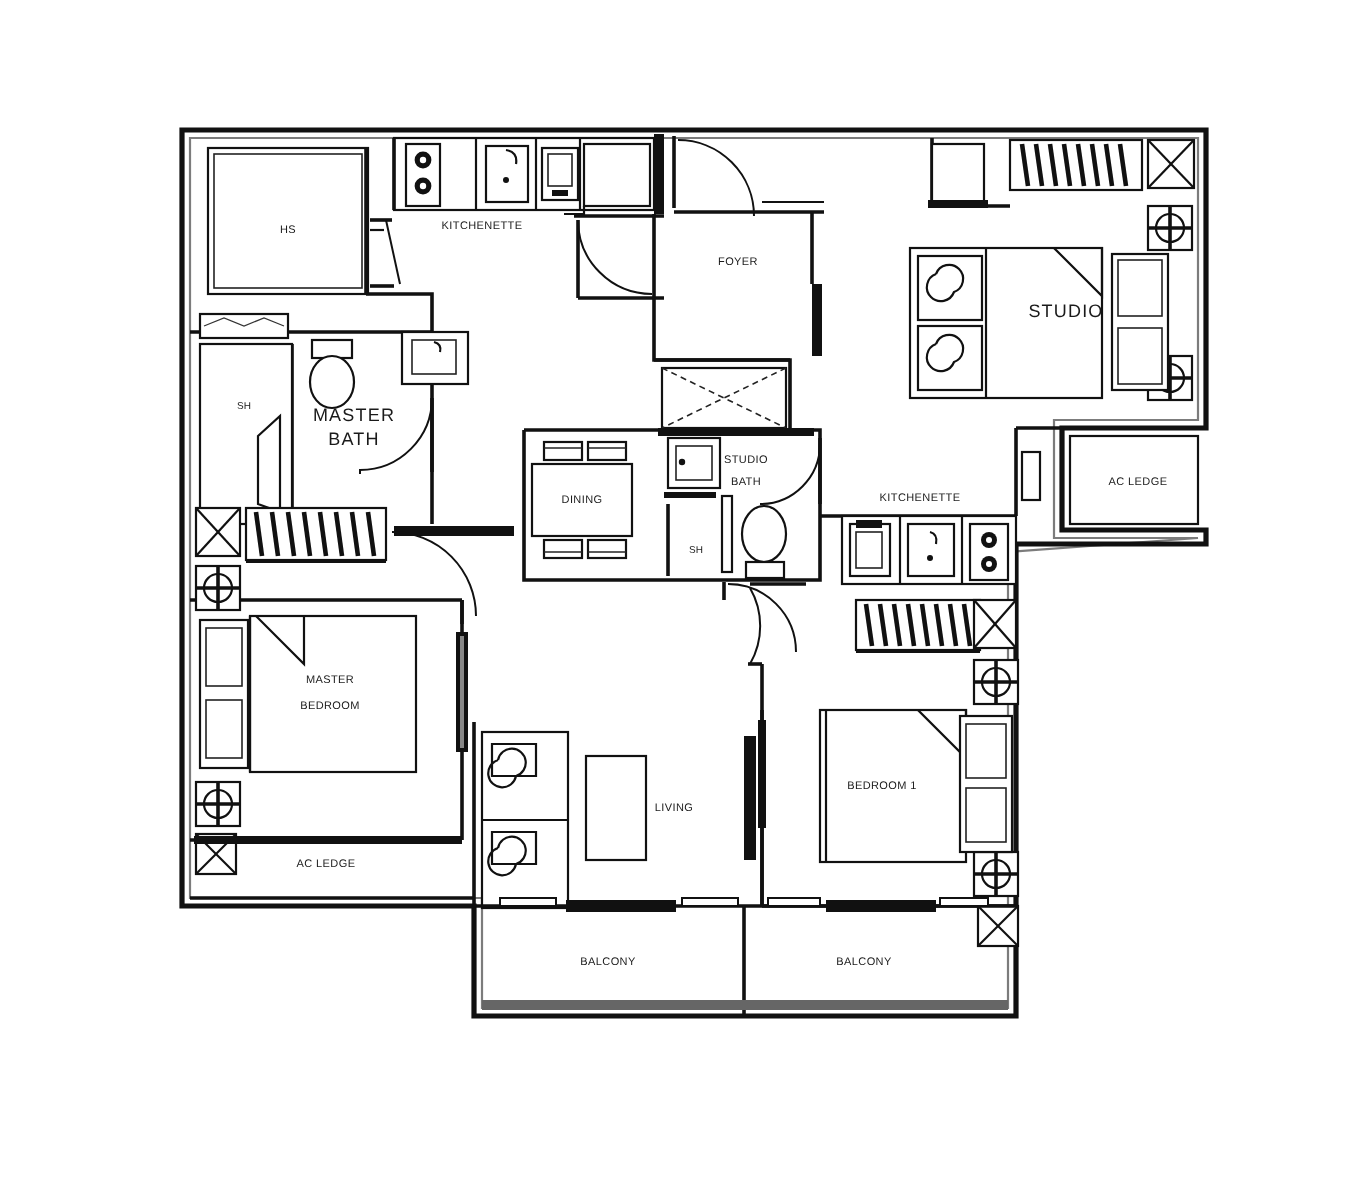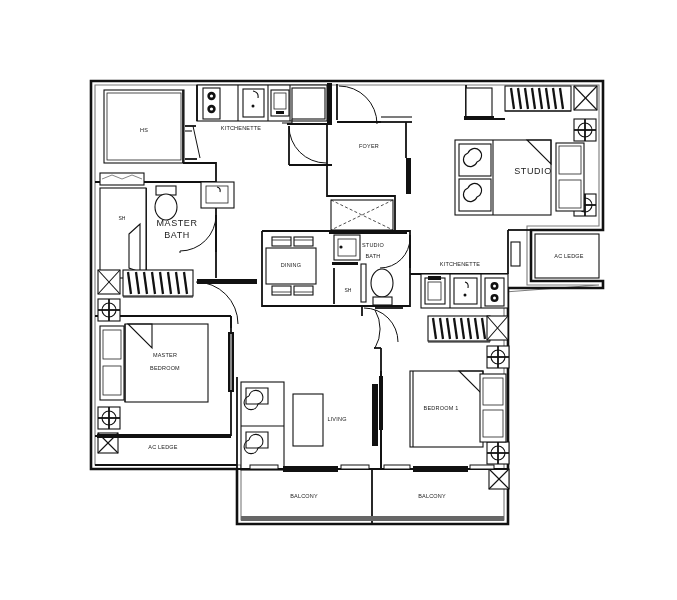--- a/index.html
+++ b/index.html
@@ -1,18 +1,18 @@
 <!DOCTYPE html>
 <html><head>
 <meta charset="utf-8">
 <style>
   html,body{margin:0;padding:0;background:#ffffff;}
   body{width:677px;height:600px;overflow:hidden;
        font-family:"Liberation Sans","DejaVu Sans",sans-serif;}
-  #plan-root{position:relative;width:677px;height:462px;background:#f0abfc;margin-top:16px;}
+  #plan-root{position:relative;width:677px;height:462px;background:#f0abfc;}
   svg#floorplan{display:block;width:677px;height:600px;}
   .rm-label{font-family:"Liberation Sans","DejaVu Sans",sans-serif;
             font-size:9px;letter-spacing:.6px;fill:#1a1a1a;
             text-anchor:middle;dominant-baseline:middle;}
   .rm-label.sm{font-size:5.5px;letter-spacing:.2px;}
   .rm-label.tiny{font-size:5px;letter-spacing:0;}
   .w-out{fill:none;stroke:#111;stroke-width:2.6;}
   .w-mid{fill:none;stroke:#111;stroke-width:1.8;}
   .w-thin{fill:none;stroke:#111;stroke-width:1.1;}
   .w-hair{fill:none;stroke:#222;stroke-width:0.8;}

